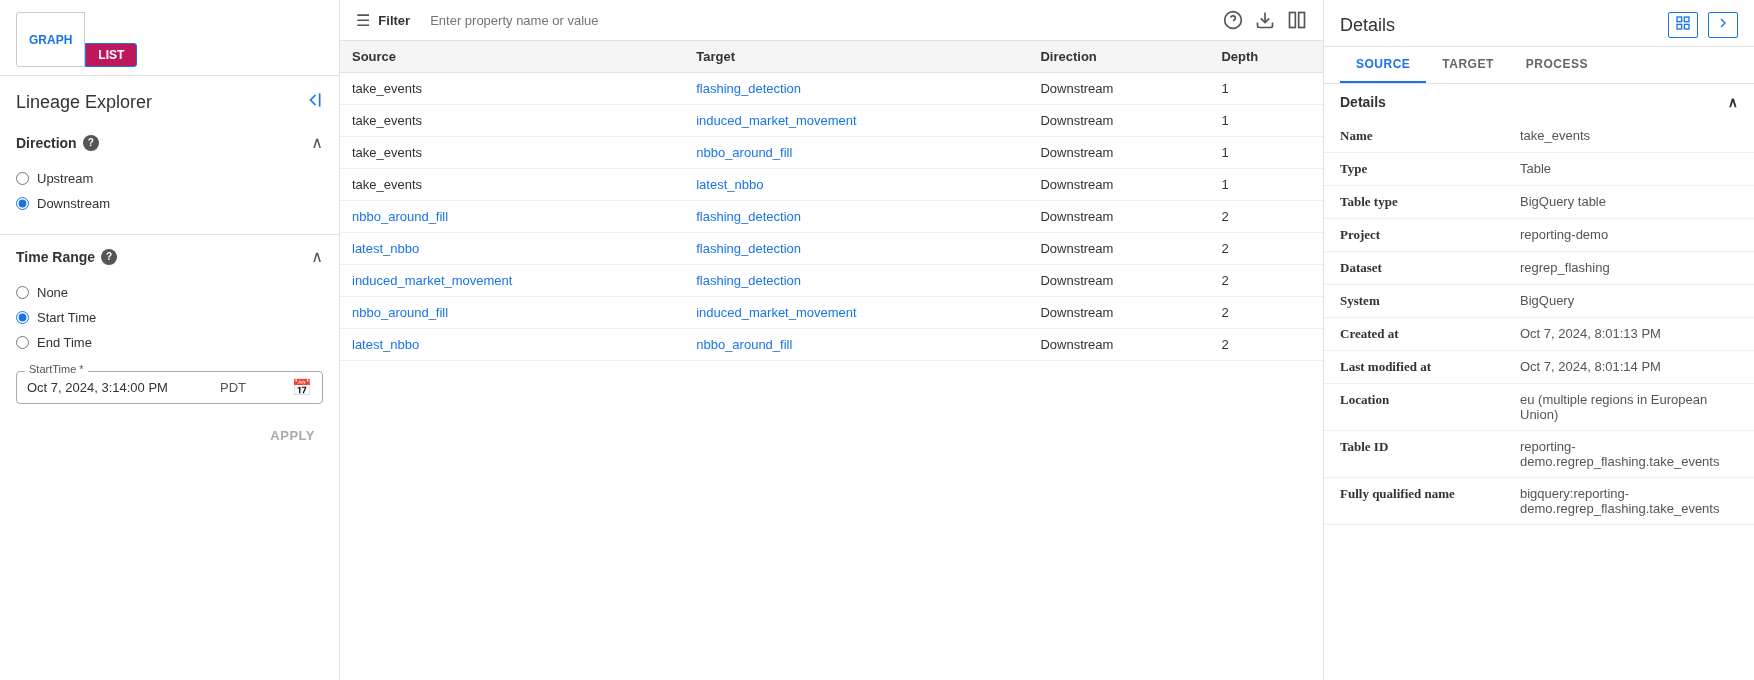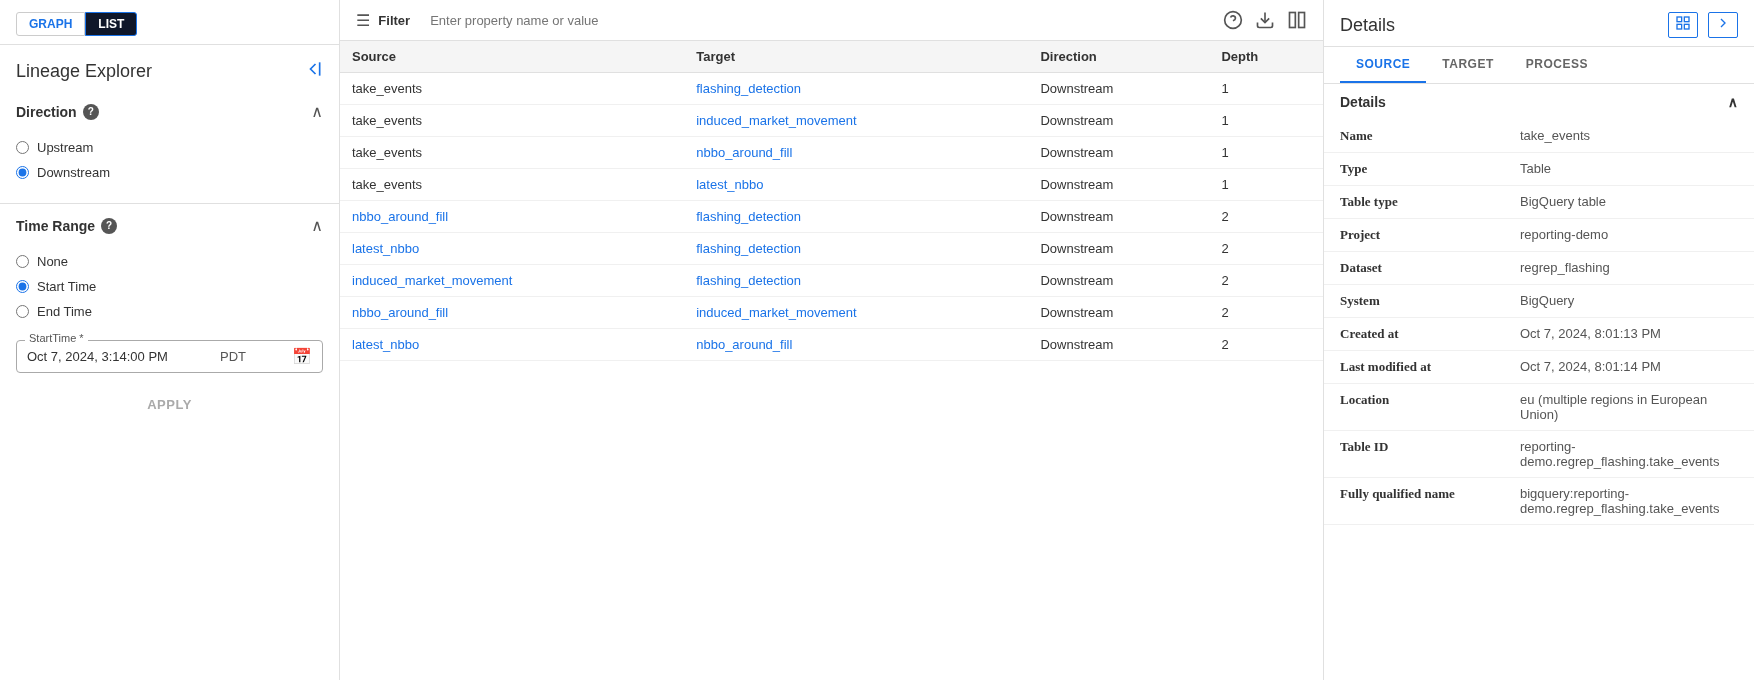--- a/index.html
+++ b/index.html
@@ -23,23 +23,24 @@
     .tab-btn {
       padding: 4px 12px;
       border: 1px solid #ccc;
       background: #fff;
       cursor: pointer;
       font-size: 12px;
       font-weight: bold;
       color: #1a73e8;
     }
     .tab-btn.active {
-      background: #0f172a;
+      background: #be185d;
       color: #fff;
       border-color: #1a73e8;
+      margin-top: 31px;
     }
     .tab-btn:first-child { border-radius: 3px 0 0 3px; }
     .tab-btn:last-child { border-radius: 0 3px 3px 0; }
 
     .panel-title-row {
       display: flex;
       align-items: center;
       justify-content: space-between;
       padding: 14px 16px 10px;
     }
@@ -123,29 +124,29 @@
       padding: 0 4px;
       font-size: 11px;
       color: #555;
       text-align: center;
     }
     .datetime-value { font-size: 13px; color: #333; }
     .datetime-tz { color: #555; margin-left: 6px; }
     .cal-icon { color: #555; cursor: pointer; font-size: 16px; }
 
     .apply-btn {
-      margin: 16px 12px 0;
+      margin: 16px 24px 0;
       background: none;
       border: none;
       color: #aaa;
       font-size: 13px;
       font-weight: bold;
       letter-spacing: 0.5px;
       cursor: pointer;
-      text-align: center;
+      text-align: right;
       padding: 0;
     }
 
     
     .middle-panel {
       flex: 1;
       display: flex;
       flex-direction: column;
       border-right: 1px solid #e0e0e0;
       overflow: hidden;

